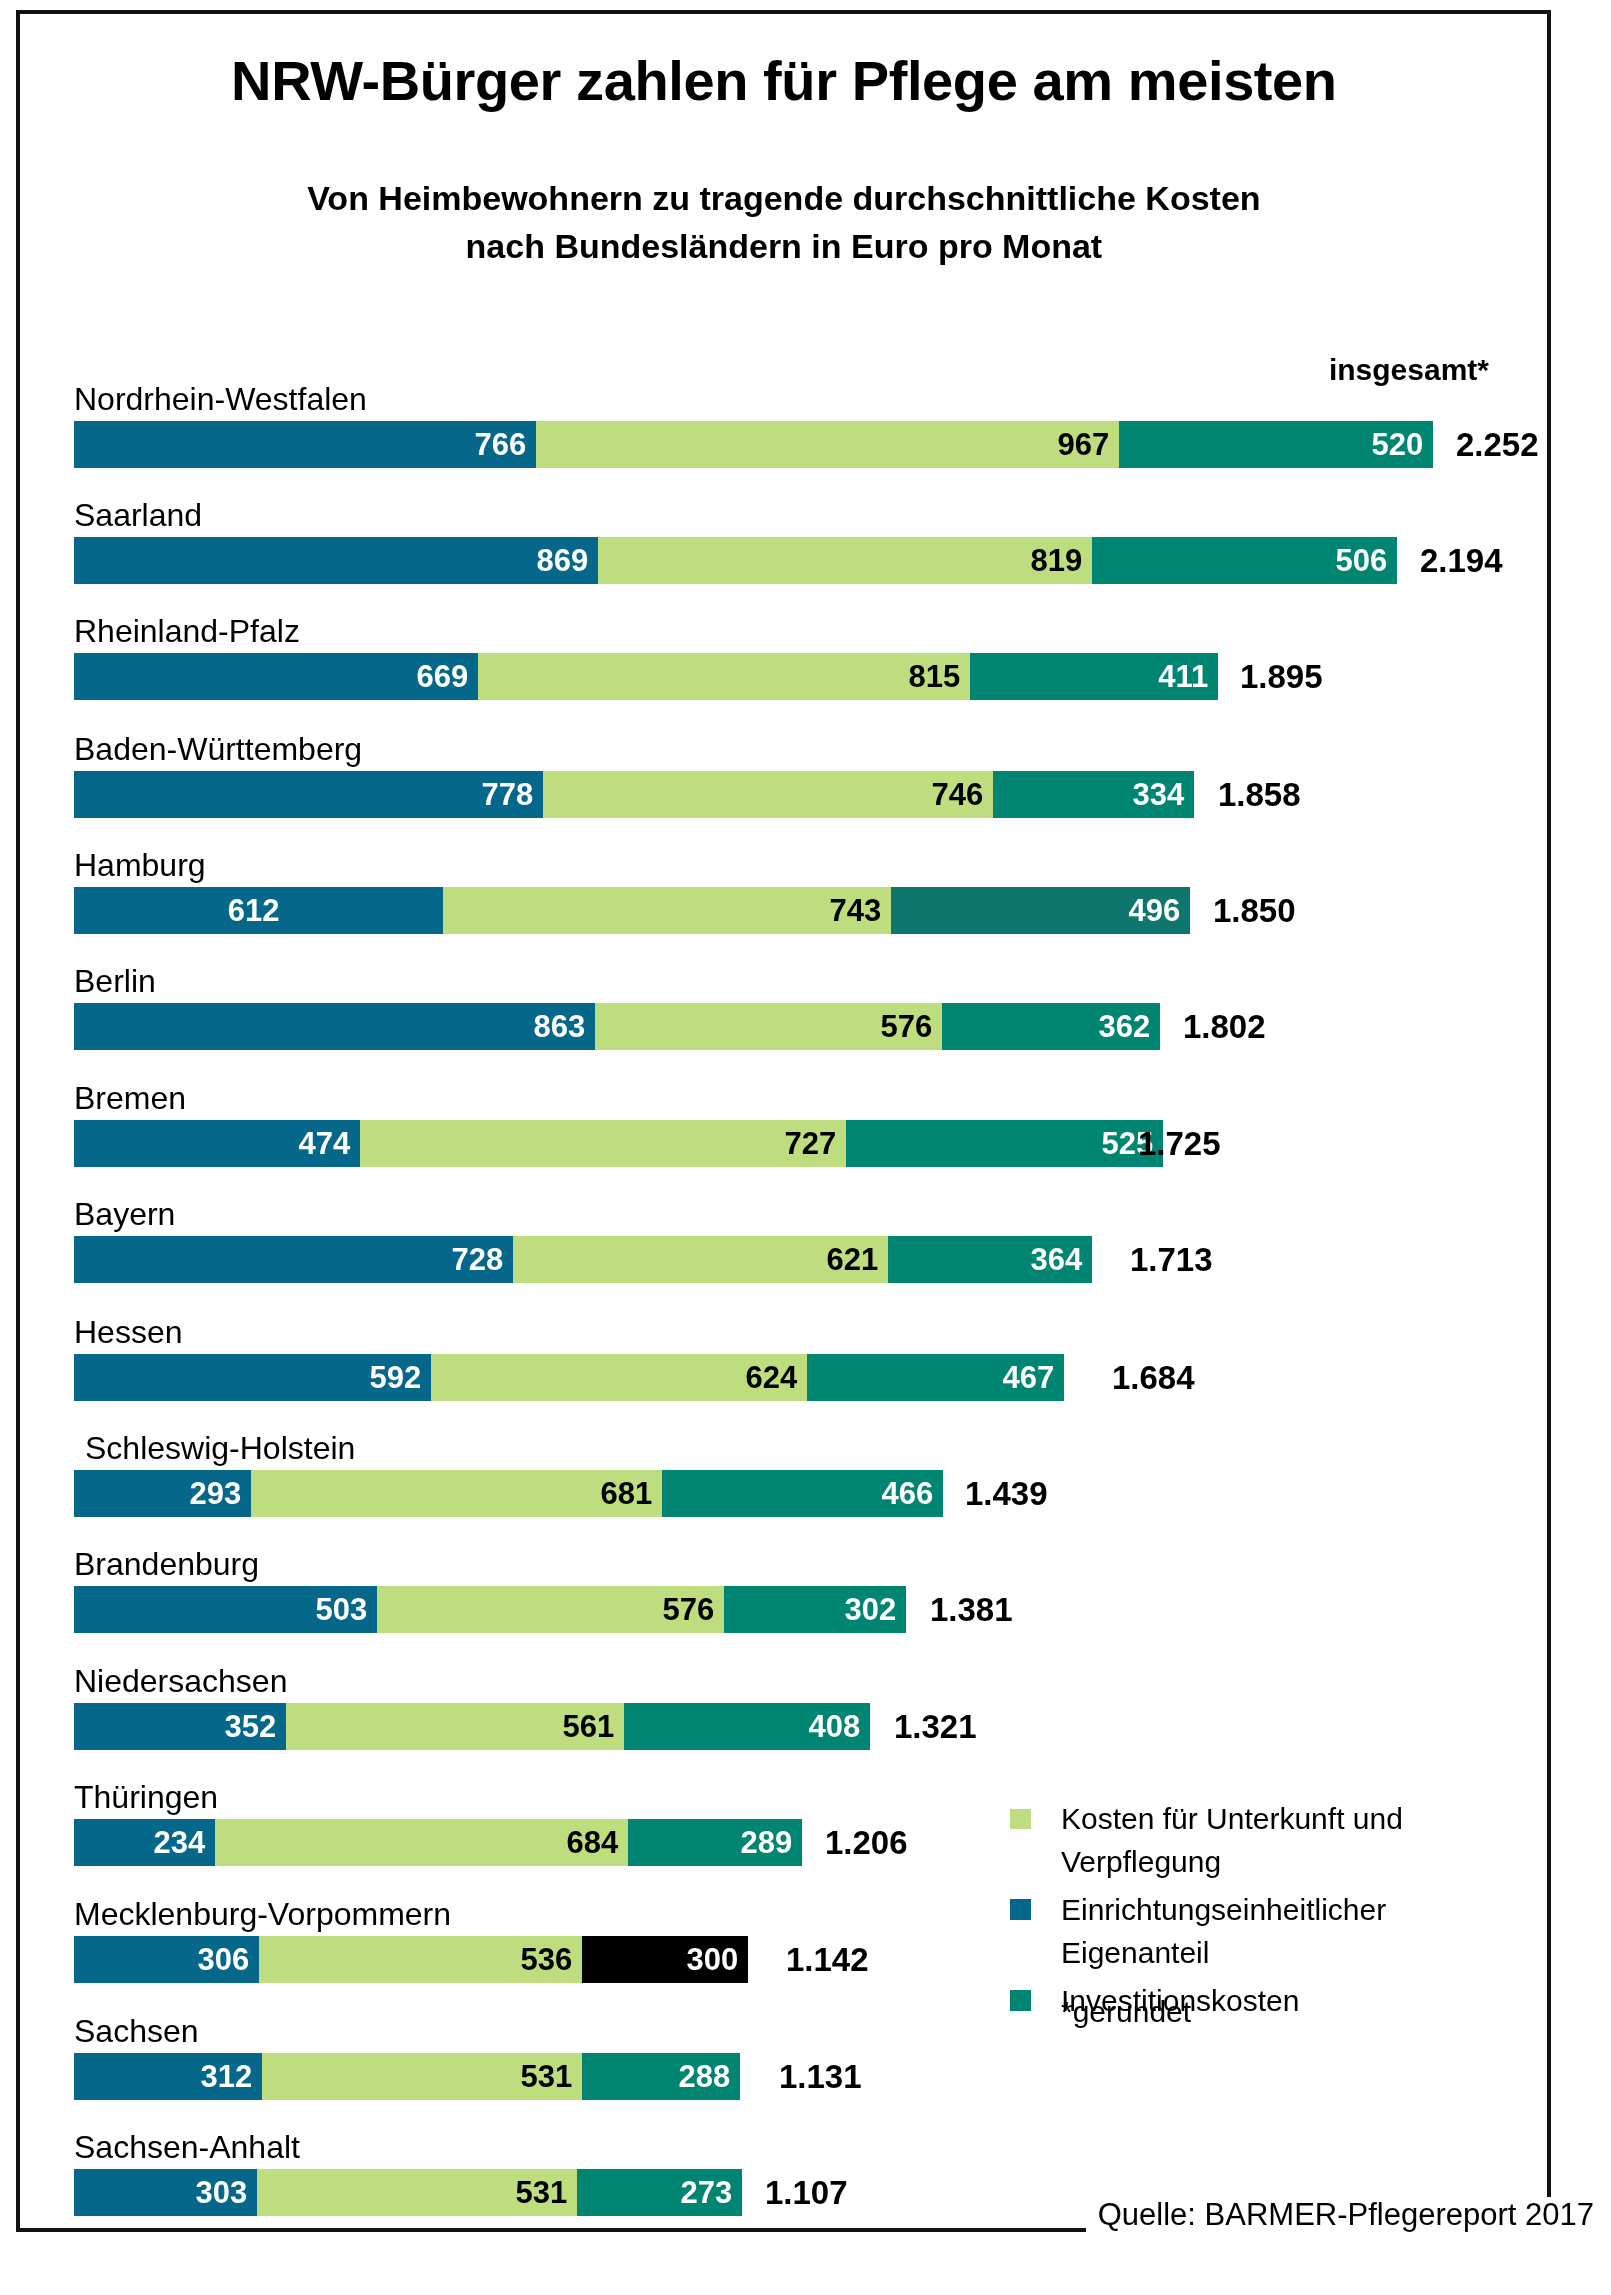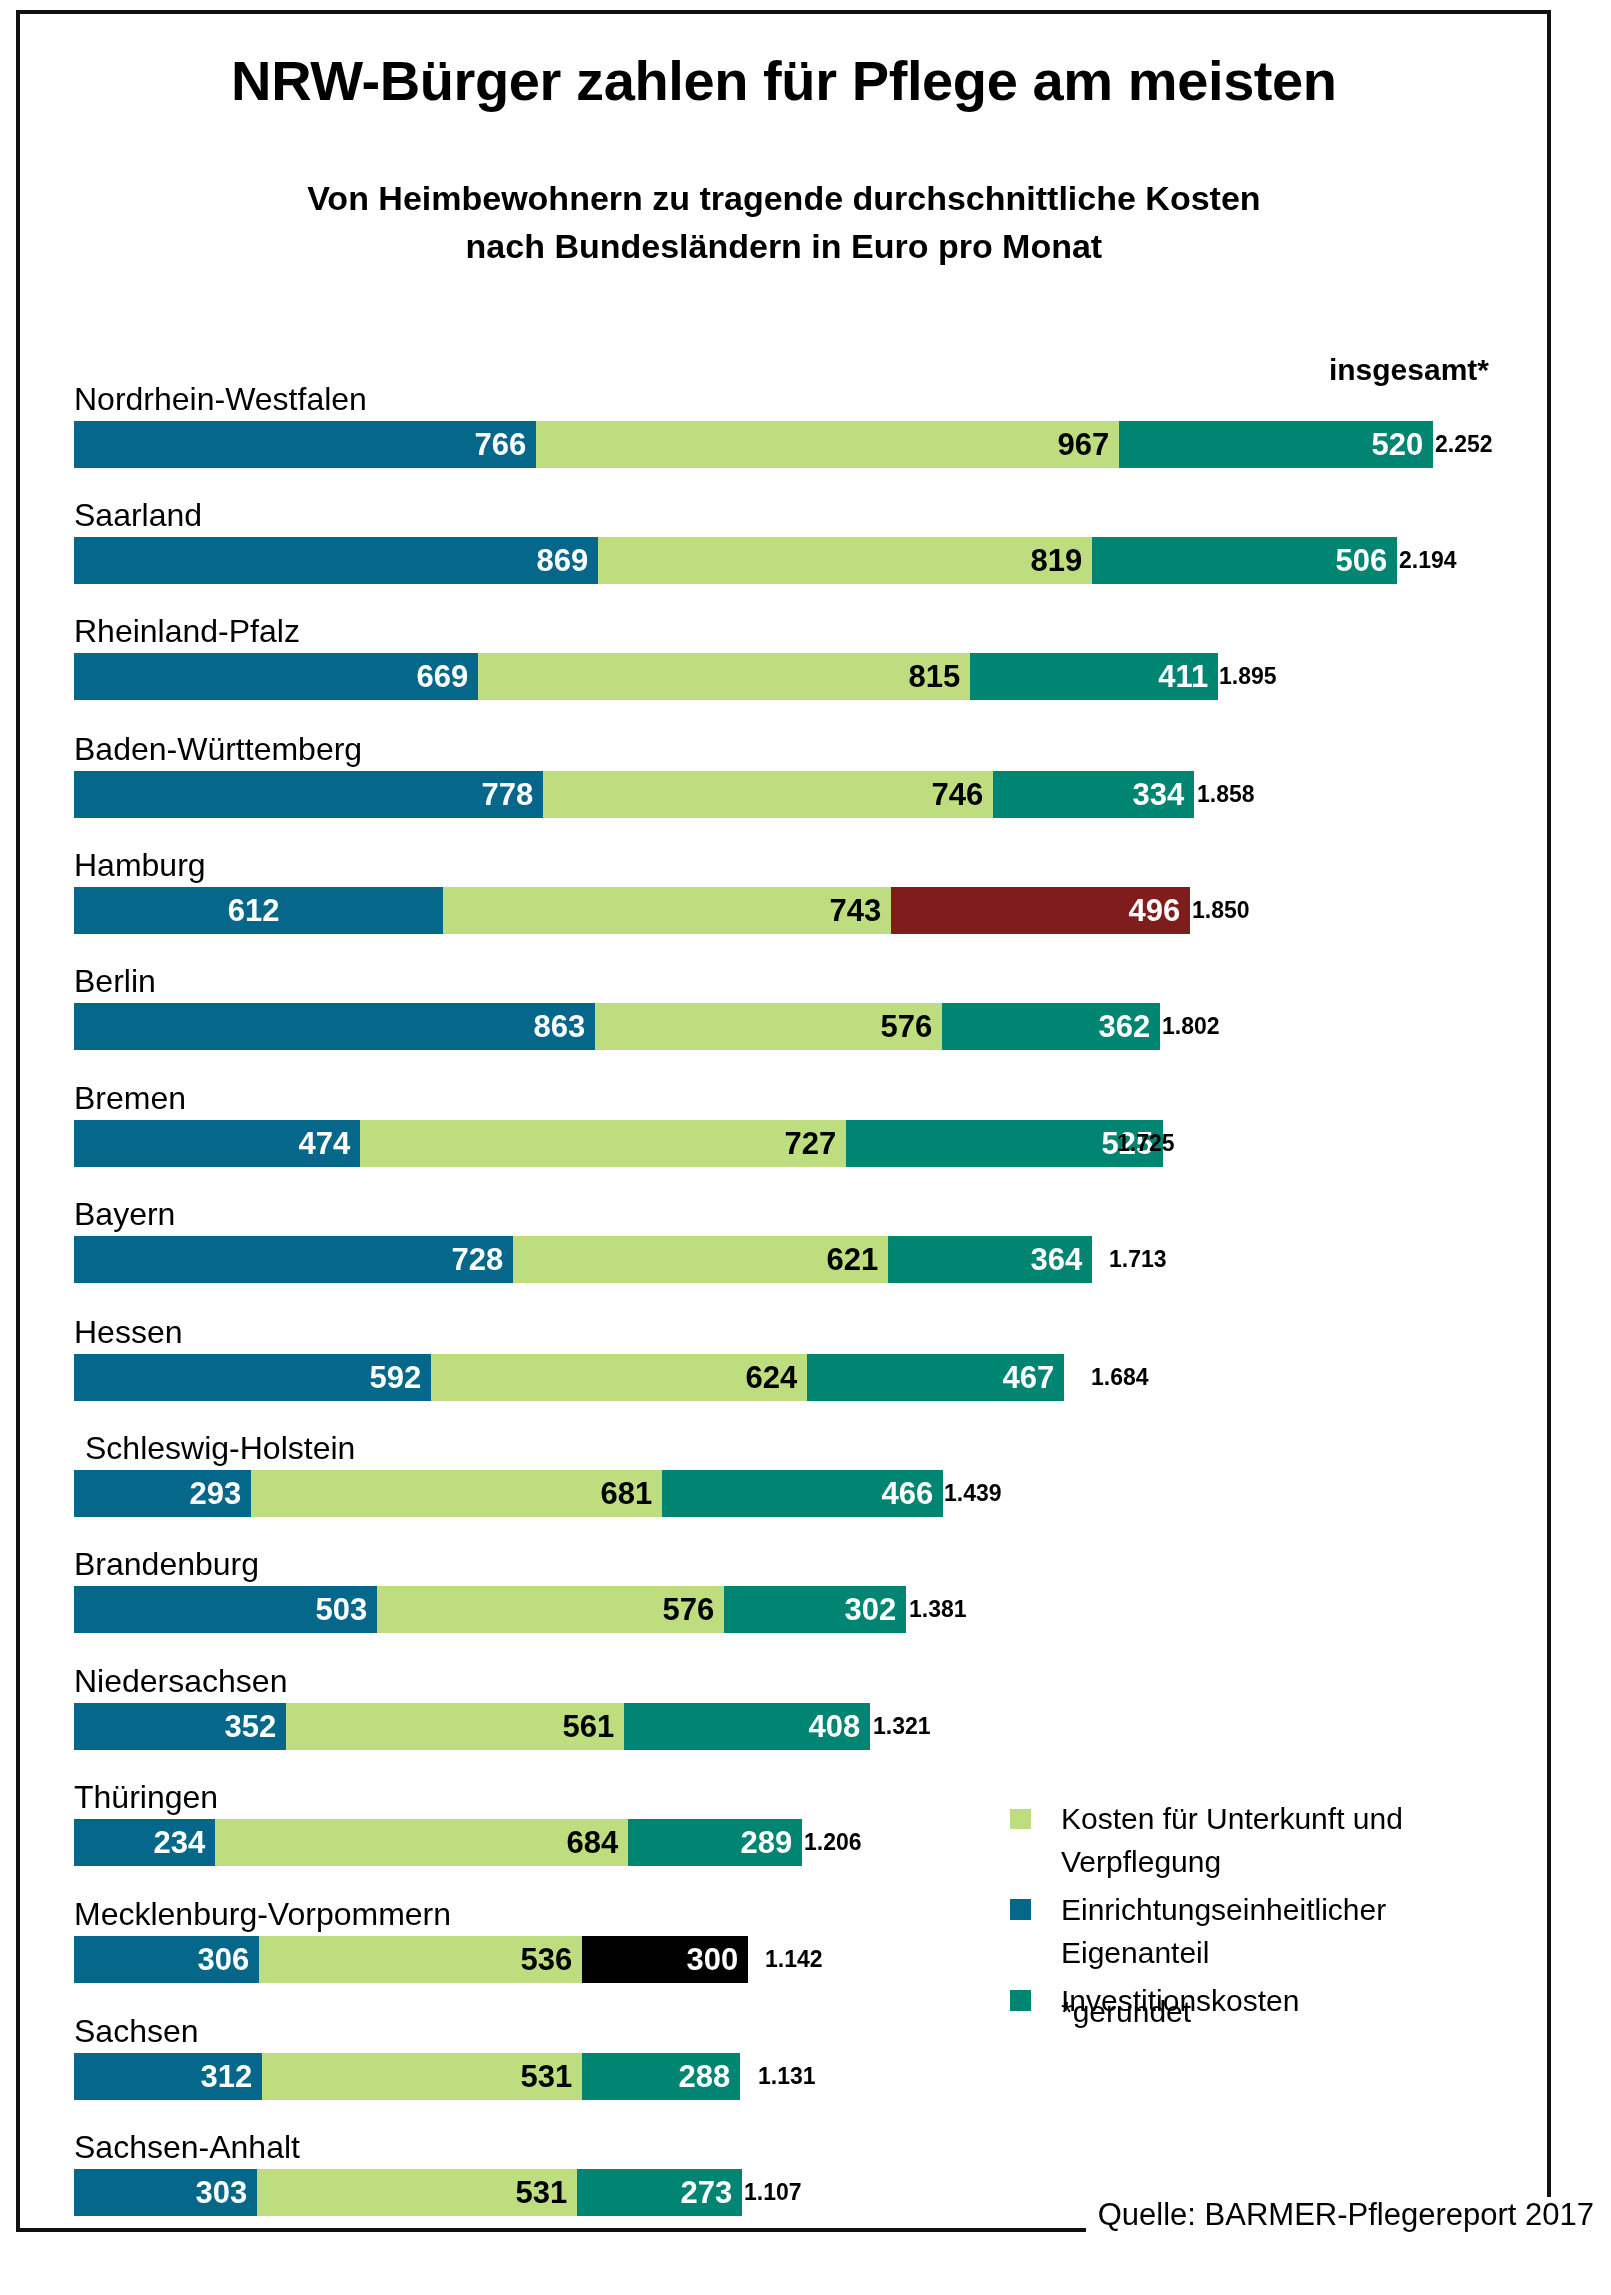--- a/index.html
+++ b/index.html
@@ -113,25 +113,25 @@
   }
   .seg.s0 span { color: #ffffff; }
   .seg.s1 span { color: #000000; }
   .seg.s2 span { color: #ffffff; }
 
   .total {
     position: absolute;
     top: 0;
     height: 47px;
     line-height: 47px;
-    font-size: 23px;
+    font-size: 33px;
     font-weight: bold;
     color: #000;
     white-space: nowrap;
-    padding-left: 2px;
+    padding-left: 23px;
   }
 
   
   #legend {
     position: absolute;
     left: 1010px;
     top: 1797px;
     width: 525px;
   }
   .legend-item {
@@ -247,21 +247,21 @@
     </div>
     <div class="row" style="top: 887px; height: 47px;">
       <div class="row-label">Hamburg</div>
       <div class="bar">
         <div class="seg s0" style="width: 369px; background: rgb(5, 104, 138); justify-content: center;">
           <span>612</span>
         </div>
         <div class="seg s1" style="width: 448px; background: rgb(190, 221, 127);">
           <span>743</span>
         </div>
-        <div class="seg s2" style="width: 299px; background: #7f1d1d;">
+        <div class="seg s2" style="width: 299px; background: #0f766e;">
           <span>496</span>
         </div>
       </div>
       <div class="total" style="left: 1190px;">1.850</div>
     </div>
     <div class="row" style="top: 1003px; height: 47px;">
       <div class="row-label">Berlin</div>
       <div class="bar">
         <div class="seg s0" style="width: 521px; background: rgb(5, 104, 138);">
           <span>863</span>

